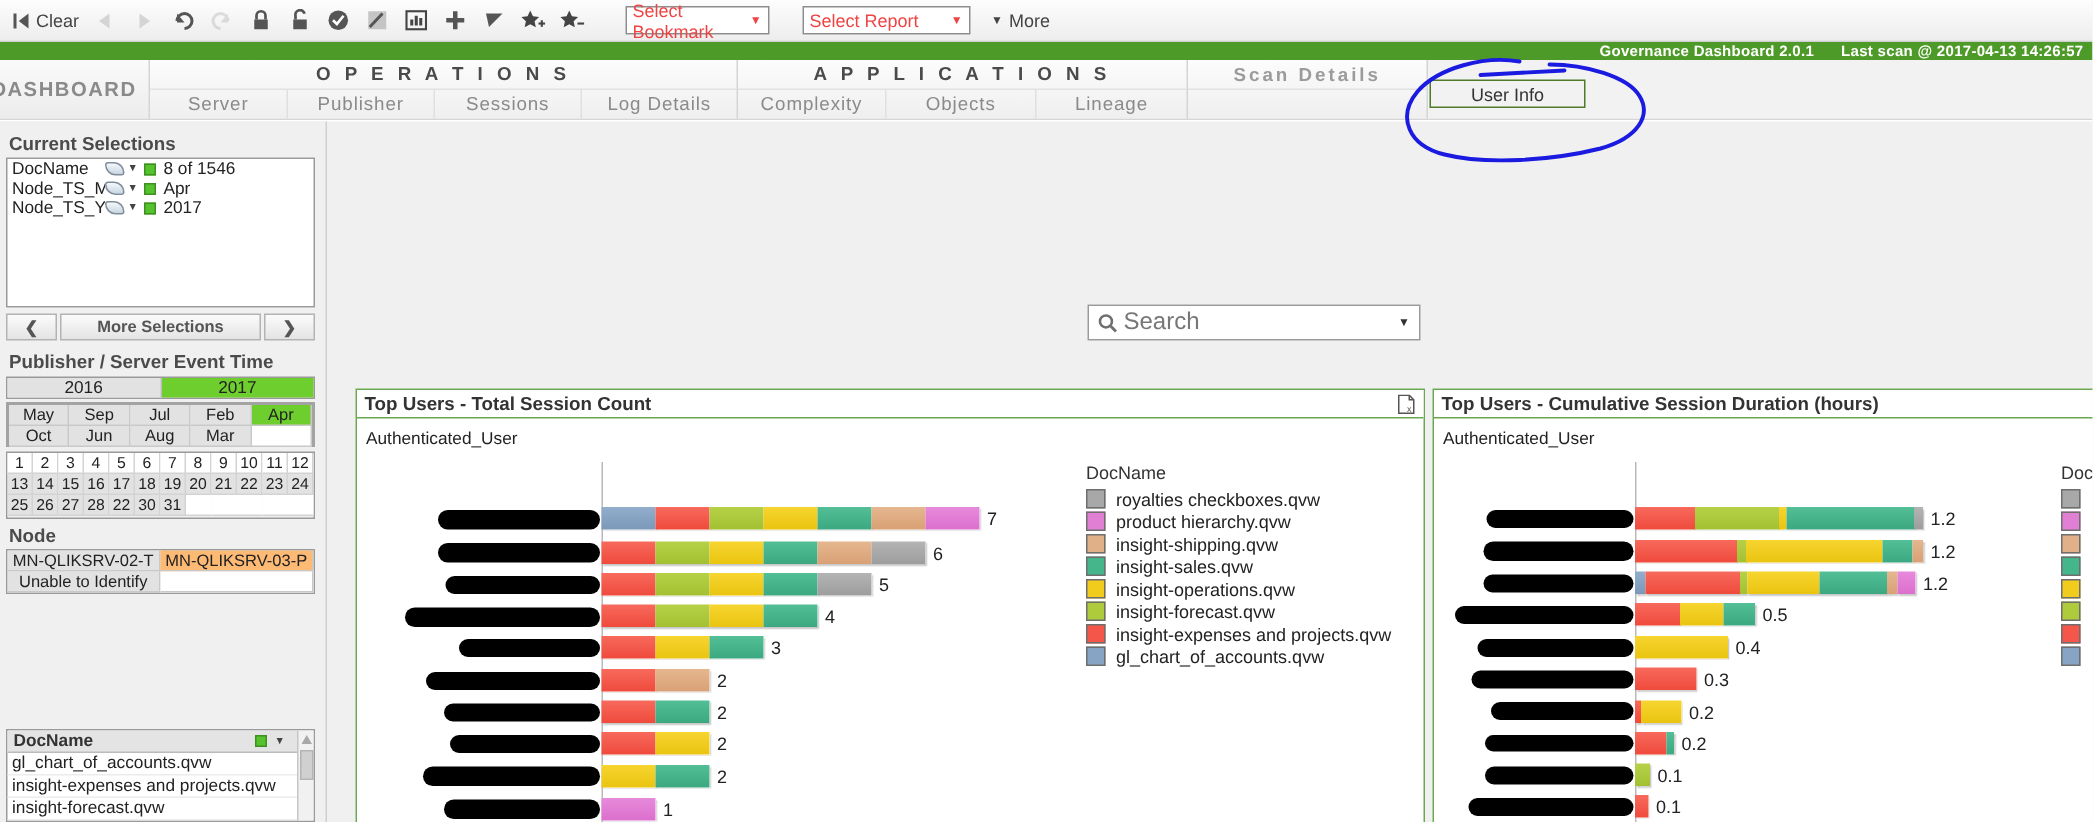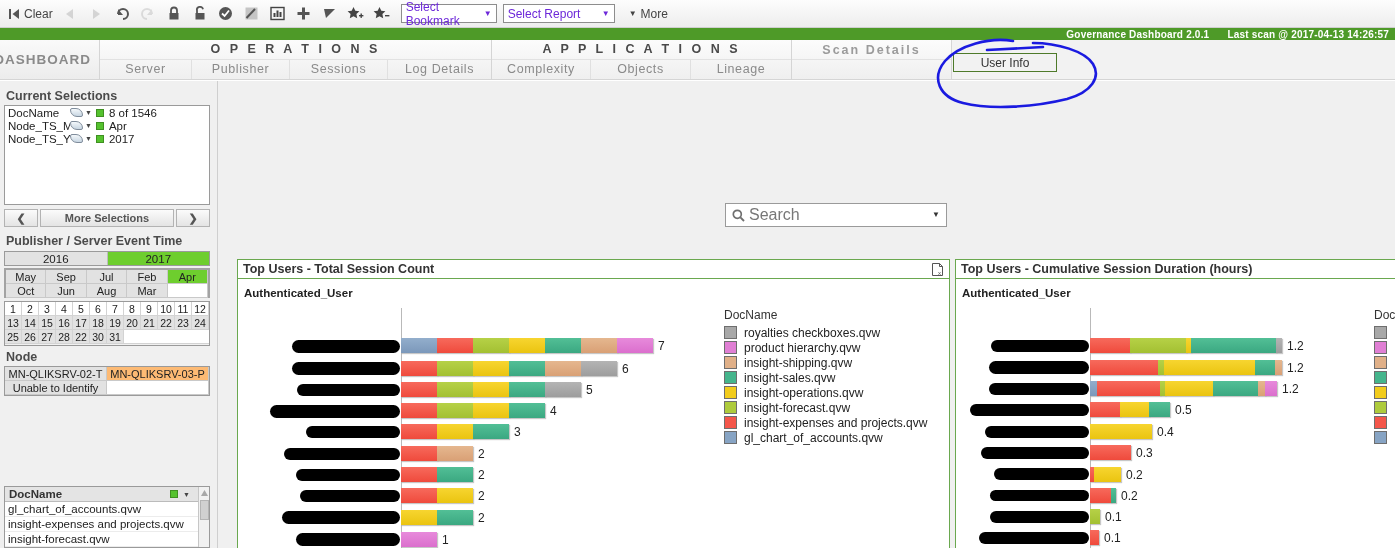--- a/index.html
+++ b/index.html
@@ -21,21 +21,21 @@
   .tb-btn{
     height:26px; min-width:26px; display:flex; align-items:center;
     justify-content:center; gap:4px; padding:0 4px; cursor:pointer;
     color:#555;
   }
   .tb-btn.dis{ opacity:.35; }
   .tb-label{ font-size:12px; color:#444; }
   .tb-select{
     height:19px; border:1px solid #8d8d8d; background:#fff;
     display:flex; align-items:center; justify-content:space-between;
-    padding:0 4px; font-size:12px; color:#6d28d9; margin-left:6px; cursor:pointer;
+    padding:0 4px; font-size:12px; color:#ef4444; margin-left:22px; cursor:pointer;
   }
   .sel-bookmark{ width:96px; }
   .sel-report{ width:112px; }
   .tb-more{ display:flex; align-items:center; gap:4px; margin-left:14px;
     font-size:12px; color:#444; cursor:pointer; }
   .caret{ font-size:8px; line-height:1; }
 
   
   .greenbar{
     height:12px; width:1395px; background:#4e9a28;
@@ -184,21 +184,21 @@
 
   
   .chart{ position:absolute; background:#fff; border:1px solid #6aa84f; }
   .chart-left{ left:237px; top:178px; width:713px; height:370px; }
   .chart-right{ left:955px; top:178px; width:443px; height:370px; }
   .chart-head{ height:19px; border-bottom:1px solid #6aa84f;
     display:flex; align-items:center; padding:0 5px;
     background:#fff; font-size:12.5px; color:#333; }
   .chart-head .ct-b{ font-weight:bold; }
   .chart-head .grow{ flex:1; }
-  .axis-label{ position:absolute; font-size:11.5px; color:#222;font-weight:bold; }
+  .axis-label{ position:absolute; font-size:11.5px; color:#222; }
 
   .plot{ position:absolute; }
   .row{ position:absolute; height:15px; display:flex; align-items:center; }
   .seg{ height:15px; box-shadow:1px 1px 1px rgba(0,0,0,.22); }
   .val{ font-size:12px; color:#222; margin-left:5px; white-space:nowrap; }
   .axisline{ position:absolute; width:1px; background:#b9b9b9; }
   .redact{ position:absolute; background:#000; border-radius:7px; }
 
   .legend{ position:absolute; }
   .lg-title{ font-size:12px; color:#333; margin-bottom:4px; }

